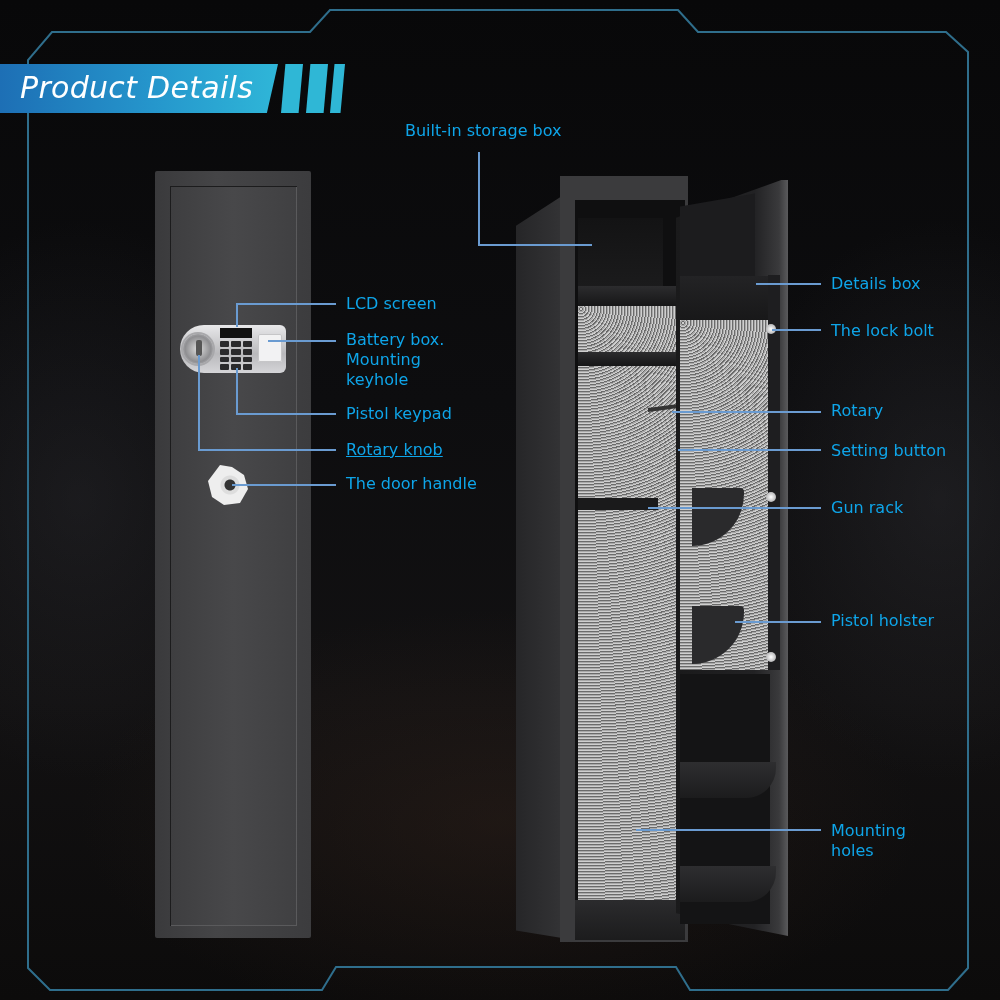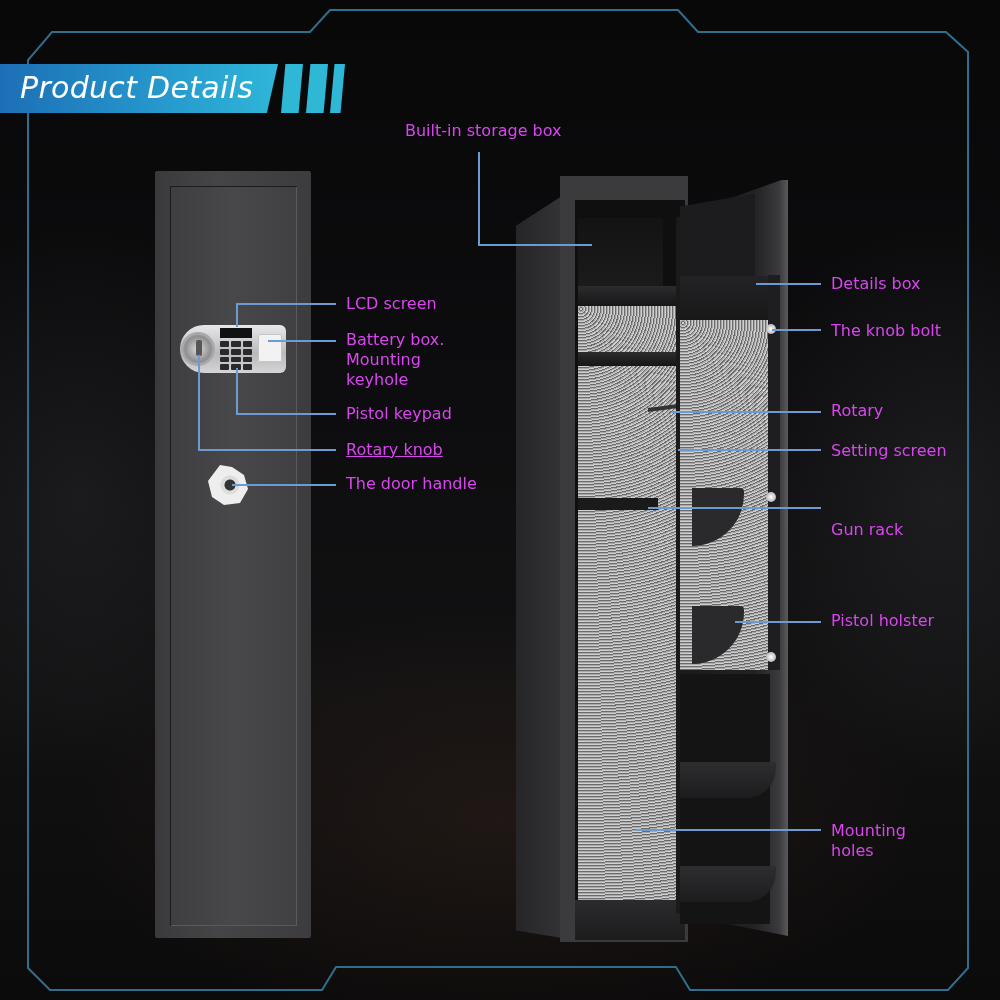--- a/index.html
+++ b/index.html
@@ -47,21 +47,21 @@
   .door-edge{position:absolute;left:768px;top:275px;width:12px;height:395px;background:#1e1e20;}
   .bolt{position:absolute;width:10px;height:10px;border-radius:50%;background:radial-gradient(circle,#fff,#9a9a9c);}
   .holster{position:absolute;width:52px;height:58px;background:#2a2a2c;border-radius:0 4px 52px 0;}
   .gunrack{position:absolute;left:578px;top:498px;width:80px;height:12px;background:#1a1a1b;}
   .brace{position:absolute;left:648px;top:406px;width:30px;height:4px;background:#333;transform:skewY(-8deg);}
   .tray{position:absolute;width:96px;height:36px;background:linear-gradient(180deg,#2e2e30,#1c1c1d);border-radius:0 0 30px 0;}
   .lower-door{position:absolute;left:680px;top:674px;width:90px;height:250px;background:#141415;}
   .rbottom{position:absolute;left:575px;top:900px;width:110px;height:40px;background:linear-gradient(180deg,#2b2b2d,#1c1c1d);}
 
   .lead{position:absolute;background:#6a9bd1;}
-  .label{position:absolute;color:#d946ef;font-size:16px;line-height:20px;white-space:nowrap;}
+  .label{position:absolute;color:#0ea5e9;font-size:16px;line-height:20px;white-space:nowrap;}
 </style>
 </head>
 <body>
 
 <div class="bg"></div>
 
 <svg class="frame" viewBox="0 0 1000 1000">
   <polyline fill="none" stroke="#2f6e8c" stroke-width="2" points="28,140 28,60 52,32 310,32 330,10 678,10 698,32 946,32 968,52 968,968 948,990 690,990 676,967 336,967 322,990 50,990 28,968 28,140"></polyline>
 </svg>
 
@@ -144,21 +144,21 @@
   <div>Battery box.</div>
   <div>Mounting</div>
   <div>keyhole</div>
 </div>
 <div class="label" style="left:346px;top:404px;">Pistol keypad</div>
 <div class="label" style="left:346px;top:440px;text-decoration:underline;">Rotary knob</div>
 <div class="label" style="left:346px;top:474px;">The door handle</div>
 
 <div class="label" style="left:405px;top:121px;">Built-in storage box</div>
 <div class="label" style="left:831px;top:274px;">Details box</div>
-<div class="label" style="left:831px;top:321px;">The knob bolt</div>
+<div class="label" style="left:831px;top:321px;">The lock bolt</div>
 <div class="label" style="left:831px;top:401px;">Rotary</div>
-<div class="label" style="left:831px;top:441px;">Setting screen</div>
-<div class="label" style="left:831px;top:520px;">Gun rack</div>
+<div class="label" style="left:831px;top:441px;">Setting button</div>
+<div class="label" style="left:831px;top:498px;">Gun rack</div>
 <div class="label" style="left:831px;top:611px;">Pistol holster</div>
 <div class="label" style="left:831px;top:821px;">
   <div>Mounting</div>
   <div>holes</div>
 </div>
 
 </body></html>

